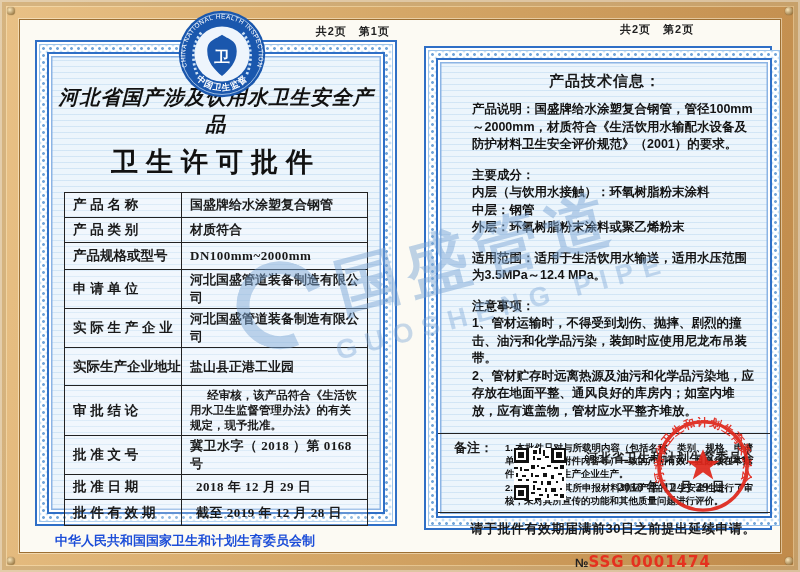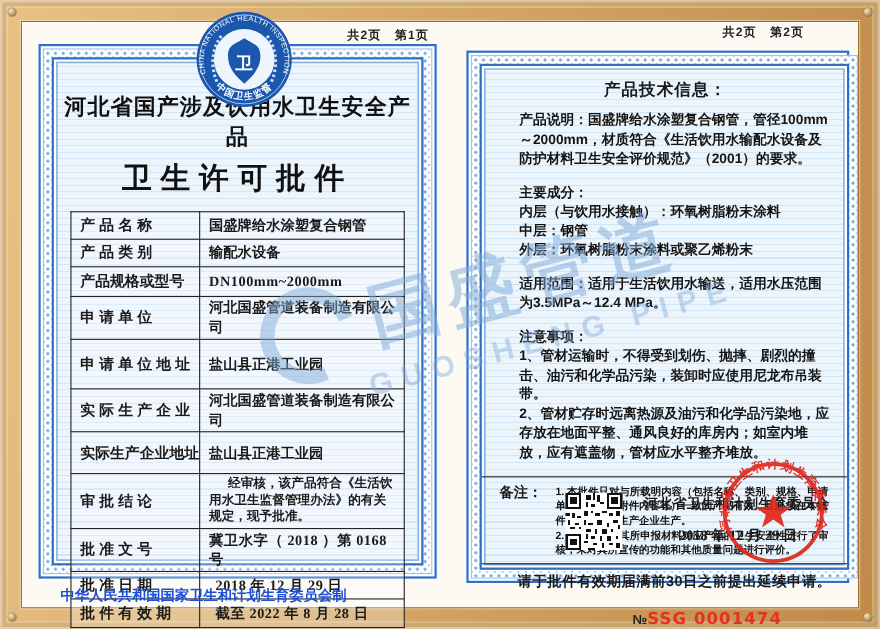--- a/index.html
+++ b/index.html
@@ -23,25 +23,25 @@
         background-size:7px 7px,7px 7px;background-position:0 0,3.5px 3.5px;}
   .sheet{position:relative;box-sizing:border-box;width:100%;height:100%;
          border:2.5px solid #2f6fc6;
          box-shadow:inset 0 0 0 2px #fff, inset 0 0 0 3.5px #8cb4e4;
          background-color:#ecf5fc;
          background-image:repeating-linear-gradient(180deg, rgba(140,190,230,.28) 0 1px, rgba(0,0,0,0) 1px 6px);}
   .page1{left:15px;top:20px;width:362px;height:486px;}
   .page2{left:404px;top:26px;width:348px;height:484px;}
   .page-indicator{position:absolute;font-size:11px;font-weight:700;color:#222;letter-spacing:1px;}
   .pi1{left:250px;top:4px;width:120px;text-align:right;}
-  .pi2{left:600px;top:2px;width:148px;text-align:center;}
+  .pi2{left:600px;top:2px;width:148px;text-align:left;}
 
   
   .sheet1{padding-top:30px;text-align:center;}
-  .title1{font-size:20px;font-weight:700;letter-spacing:1px;color:#111;}
+  .title1{font-size:20px;font-weight:700;letter-spacing:1px;color:#111;font-style:italic;}
   .title2{font-size:27px;font-weight:700;letter-spacing:8px;margin-top:6px;color:#111;}
   table.cert{border-collapse:collapse;margin:12px auto 0 auto;width:304px;table-layout:fixed;
              background:rgba(255,255,255,.25);}
   table.cert td{border:1.2px solid #222;padding:1px 8px;text-align:left;vertical-align:middle;}
   td.lbl{width:100px;font-weight:700;font-size:13.5px;white-space:nowrap;letter-spacing:0;}
   td.val{font-weight:700;font-size:13px;}
   tr.r1{height:25px}tr.r2{height:25px}tr.r3{height:27px}tr.r4{height:35px}tr.r5{height:45px}
   tr.r6{height:37px}tr.r7{height:38px}tr.r8{height:37px}tr.r9{height:25px}tr.r10{height:25px}tr.r11{height:26px}
   tr.r3 td.val, tr.r9 td.val, tr.r10 td.val, tr.r11 td.val{
        font-family:"Liberation Serif","DejaVu Serif",serif;font-weight:600;letter-spacing:.5px;}
@@ -108,34 +108,30 @@
           <div class="title2">卫生许可批件</div>
 
           <table class="cert">
             <tbody>
                 <tr class="r1">
               <td class="lbl">产 品 名 称</td>
               <td class="val">国盛牌给水涂塑复合钢管</td>
                 </tr>
             <tr class="r2">
               <td class="lbl">产 品 类 别</td>
-              <td class="val">输配水设备</td>
+              <td class="val">材质符合</td>
                 </tr>
             <tr class="r3">
               <td class="lbl">产品规格或型号</td>
               <td class="val">DN100mm~2000mm</td>
                 </tr>
             <tr class="r4">
               <td class="lbl">申 请 单 位</td>
               <td class="val">河北国盛管道装备制造有限公司</td>
                 </tr>
-            <tr class="r5">
-              <td class="lbl">申 请 单 位 地 址</td>
-              <td class="val">盐山县正港工业园</td>
-                </tr>
             <tr class="r6">
               <td class="lbl">实 际 生 产 企 业</td>
               <td class="val">河北国盛管道装备制造有限公司</td>
                 </tr>
             <tr class="r7">
               <td class="lbl">实际生产企业地址</td>
               <td class="val">盐山县正港工业园</td>
                 </tr>
             <tr class="r8">
               <td class="lbl">审 批 结 论</td>
@@ -144,21 +140,21 @@
             <tr class="r9">
               <td class="lbl">批 准 文 号</td>
               <td class="val">冀卫水字（ 2018 ）第 0168 号</td>
                 </tr>
             <tr class="r10">
               <td class="lbl">批 准 日 期</td>
               <td class="val">2018 年 12 月 29 日</td>
                 </tr>
             <tr class="r11">
               <td class="lbl">批 件 有 效 期</td>
-              <td class="val">截至 2022 年 8 月 28 日</td>
+              <td class="val">截至 2019 年 12 月 28 日</td>
                 </tr>
           </tbody>
             </table>
         </div>
       </div>
     </div>
 
     <svg class="emblem" viewBox="-50 -50 100 100">
       <circle r="47" fill="#1a57ad"></circle>
       <circle r="44" fill="none" stroke="#cfe3f6" stroke-width=".8"></circle>

